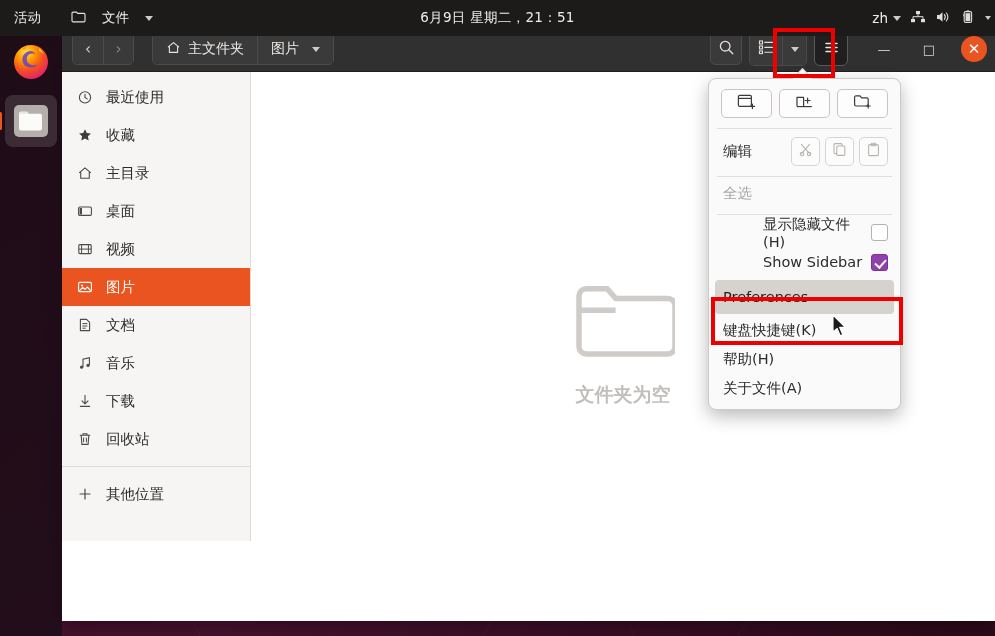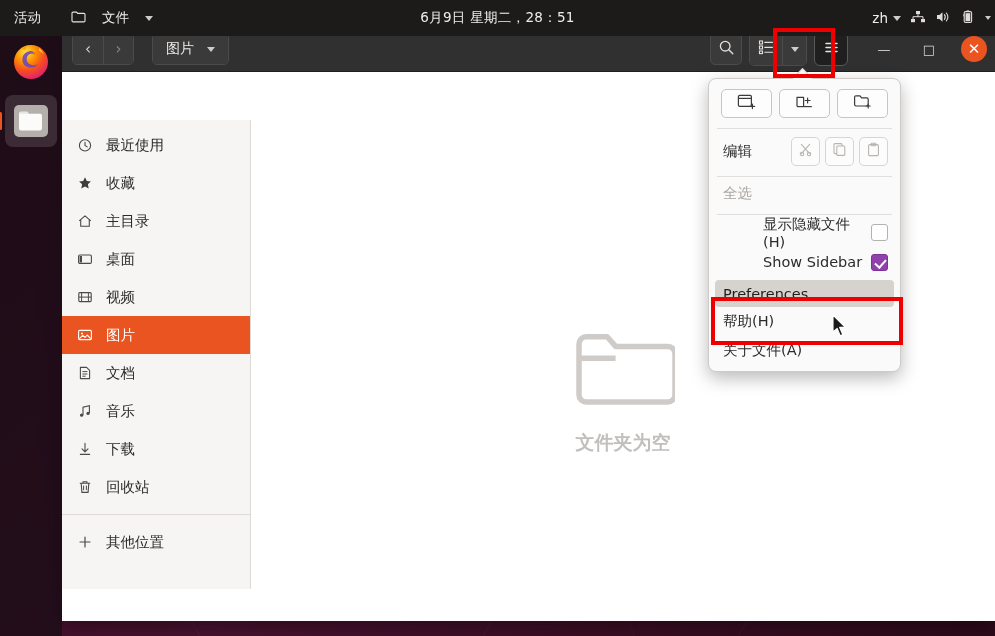--- a/index.html
+++ b/index.html
@@ -72,21 +72,21 @@
   .hb-split .a { width: 32px; }
   .hb-split .b { width: 24px; border-left: 1px solid #4b4b4b; }
   .hb-menu { width: 34px; height: 34px; border-radius: 6px; background: #1f1f1f; border: 1px solid #5a5a5a;
              display: flex; align-items: center; justify-content: center; }
   .wbtn { width: 26px; height: 26px; display: flex; align-items: center; justify-content: center;
           color: #d9d5d3; font-size: 13px; }
   .wclose { width: 26px; height: 26px; border-radius: 50%; background: #e95420; color: #fff;
             display: flex; align-items: center; justify-content: center; font-size: 15px; line-height: 1; }
 
   
-  .wbody { display: flex; height: 469px; margin-top: 48px; }
+  .wbody { display: flex; height: 469px; }
   .sidebar { width: 189px; background: #f6f5f4; border-right: 1px solid #dedad6; padding-top: 6px; }
   .side-item { height: 38px; display: flex; align-items: center; gap: 13px; padding: 0 14px;
                font-size: 14.5px; color: #2b2b2b; }
   .side-item.selected { background: #e95420; color: #ffffff; }
   .side-icon { width: 17px; display: flex; align-items: center; justify-content: center; }
   .side-sep { height: 1px; background: #dedad6; margin: 8px 0 8px 0; }
   .content { flex: 1; background: #ffffff; position: relative; }
   .empty-box { position: absolute; left: 0; right: 0; top: 208px; text-align: center; }
   .empty-label { margin-top: 14px; font-size: 19px; color: #c2bebb; font-weight: bold; }
 
@@ -111,21 +111,21 @@
                display: flex; align-items: center; justify-content: center; color: #b8b4b0; }
   .pop-item { height: 29px; display: flex; align-items: center; padding: 0 14px;
               font-size: 14.5px; color: #2b2b2b; }
   .pop-item.disabled { color: #a9a5a2; }
   .pop-check { display: flex; align-items: center; padding: 0 12px 0 14px; height: 30px; font-size: 14.5px; color: #2b2b2b; margin-left: 40px; }
   .pop-check .lbl { margin-right: auto; }
   .cbox { width: 17px; height: 17px; border-radius: 3px; border: 1px solid #b6b1ad; background: #fff; }
   .cbox.on { background: #9141ac; border-color: #80309c; position: relative; }
   .cbox.on::after { content: ""; position: absolute; left: 5px; top: 2px; width: 5px; height: 9px;
                     border: solid #fff; border-width: 0 2px 2px 0; transform: rotate(42deg); }
-  .pref-item { margin: 3px 6px 0 6px; height: 27px; border-radius: 4px; background: #d6d2ce;
+  .pref-item { margin: 3px 6px 0 6px; height: 34px; border-radius: 4px; background: #d6d2ce;
                display: flex; align-items: center; padding: 0 8px; font-size: 14.5px; color: #1f1f1f; }
 
   
   .anno { position: absolute; border: 4px solid #ee0000; z-index: 90; pointer-events: none; }
   .cursor { position: absolute; z-index: 95; }
 </style>
 </head>
 <body>
 
 <div class="wp-streak" style="left:500px;top:600px;width:1px;height:120px;transform:rotate(25deg);"></div>
@@ -137,21 +137,21 @@
   <div class="tp-activities">活动</div>
   <div class="tp-app">
     <span>
       <svg width="15" height="13" viewBox="0 0 15 13">
           <path d="M1 3.2c0-.6.5-1.1 1.1-1.1h3.4l1.2 1.3h6.2c.6 0 1.1.5 1.1 1.1v6.3c0 .6-.5 1.1-1.1 1.1H2.1C1.5 11.9 1 11.4 1 10.8V3.2z" fill="none" stroke="#e8e4e2" stroke-width="1.1"></path>
         </svg>
     </span>
     <span class="tp-app-name">文件</span>
     <span class="caret"></span>
   </div>
-  <div class="tp-clock">6月9日 星期二，28：51</div>
+  <div class="tp-clock">6月9日 星期二，21：51</div>
   <div class="tp-right">
     <span style="display:flex;align-items:center;gap:5px;">
       <span style="font-size:13.5px;color:#efedeb;">zh</span>
       <span class="caret"></span>
     </span>
     <span>
       <svg width="16" height="14" viewBox="0 0 16 14">
           <rect x="6" y="1" width="4" height="3.2" fill="#e0dcda"></rect>
           <rect x="1" y="9" width="4" height="3.2" fill="#e0dcda"></rect>
           <rect x="11" y="9" width="4" height="3.2" fill="#e0dcda"></rect>
@@ -204,20 +204,28 @@
 
 <div class="window">
 
   <div class="headerbar">
     <div class="nav-group">
       <div class="nav-btn">‹</div>
       <div class="nav-btn">›</div>
     </div>
     <div class="crumbs">
       <div class="crumb">
+        <span>
+          <svg width="15" height="15" viewBox="0 0 15 15">
+              <path d="M2 7.2L7.5 2.6 13 7.2M3.4 6.4v6h8.2v-6" fill="none" stroke="#e8e4e2" stroke-width="1.1" stroke-linejoin="round"></path>
+            </svg>
+        </span>
+        <span>主文件夹</span>
+      </div>
+      <div class="crumb">
         <span>图片</span>
         <span class="caret" style="margin-left:6px;"></span>
       </div>
     </div>
     <div class="hb-right">
       <div class="hb-btn">
         <span>
           <svg width="17" height="17" viewBox="0 0 17 17">
               <circle cx="7.2" cy="7.2" r="4.8" fill="none" stroke="#e4e0de" stroke-width="1.3"></circle>
               <path d="M10.8 10.8l4 4" stroke="#e4e0de" stroke-width="1.3" stroke-linecap="round"></path>
@@ -442,20 +450,21 @@
   <div class="pop-check">
     <span class="lbl">显示隐藏文件(H)</span>
     <span class="cbox"></span>
   </div>
   <div class="pop-check">
     <span class="lbl">Show Sidebar</span>
     <span class="cbox on"></span>
   </div>
 
   <div class="pref-item">Preferences</div>
+  <div class="pop-item" style="margin-top:2px;">键盘快捷键(K)</div>
   <div class="pop-item">帮助(H)</div>
   <div class="pop-item">关于文件(A)</div>
 </div>
 
 <div class="anno" style="left:773px;top:28px;width:62px;height:50px;"></div>
 <div class="anno" style="left:711px;top:297px;width:192px;height:48px;"></div>
 
 <div class="cursor" style="left:832px;top:314px;">
   <svg width="17" height="24" viewBox="0 0 17 24">
     <path d="M1 1l12.4 12.4H7.6l3.1 7.2-2.5 1.1-3-7.3L1 18z" fill="#1b1b1b" stroke="#ffffff" stroke-width="1.1" stroke-linejoin="round"></path>

